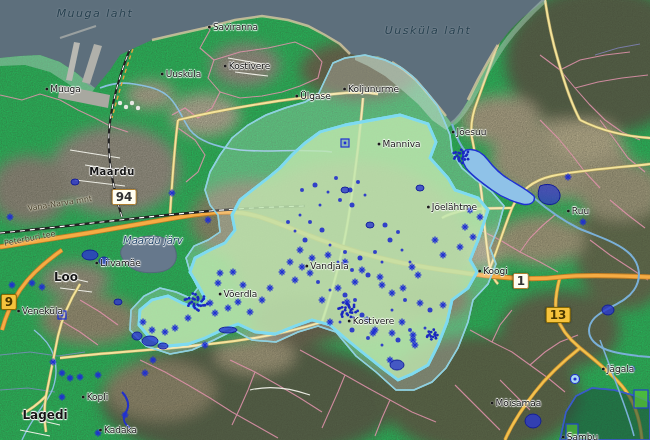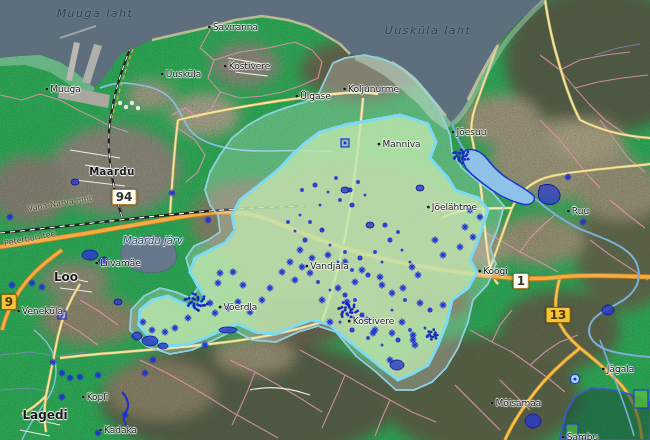--- a/index.html
+++ b/index.html
@@ -823,21 +823,21 @@
       <div class="lbl village" style="left: 247px; top: 66px;">Kostivere</div>
       <div class="lbl village" style="left: 181px; top: 74px;">Uusküla</div>
       <div class="lbl village" style="left: 313px; top: 96px; text-align: center;">Ülgase</div>
       <div class="lbl village" style="left: 371px; top: 89px;">Koljunurme</div>
       <div class="lbl village" style="left: 399px; top: 144px;">Manniva</div>
       <div class="lbl village" style="left: 469px; top: 132px;">Jõesuu</div>
       <div class="lbl village" style="left: 118px; top: 263px;">Liivamäe</div>
       <div class="lbl village" style="left: 40px; top: 311px;">Veneküla</div>
       <div class="lbl village" style="left: 95px; top: 397px;">Kopli</div>
       <div class="lbl village" style="left: 118px; top: 430px;">Kadaka</div>
-      <div class="lbl village" style="left: 233px; top: 307px; padding-left: 10px;">Võerdla</div>
+      <div class="lbl village" style="left: 233px; top: 294px; padding-left: 10px;">Võerdla</div>
       <div class="lbl village" style="left: 327px; top: 266px;">Vandjala</div>
       <div class="lbl village" style="left: 371px; top: 321px;">Kostivere</div>
       <div class="lbl village" style="left: 452px; top: 207px;">Jõelähtme</div>
       <div class="lbl village" style="left: 493px; top: 271px;">Koogi</div>
       <div class="lbl village" style="left: 578px; top: 211px;">Ruu</div>
       <div class="lbl village" style="left: 618px; top: 369px;">Jägala</div>
       <div class="lbl village" style="left: 516px; top: 403px;">Mõisamaa</div>
       <div class="lbl village" style="left: 580px; top: 437px;">Sambu</div>
       <div class="lbl water" style="left: 153px; top: 241px;">Maardu järv</div>
       <div class="lbl roadname" style="left: 60px; top: 204px; transform: translate(-50%, -50%) rotate(-9deg);">Vana-Narva mnt</div>

